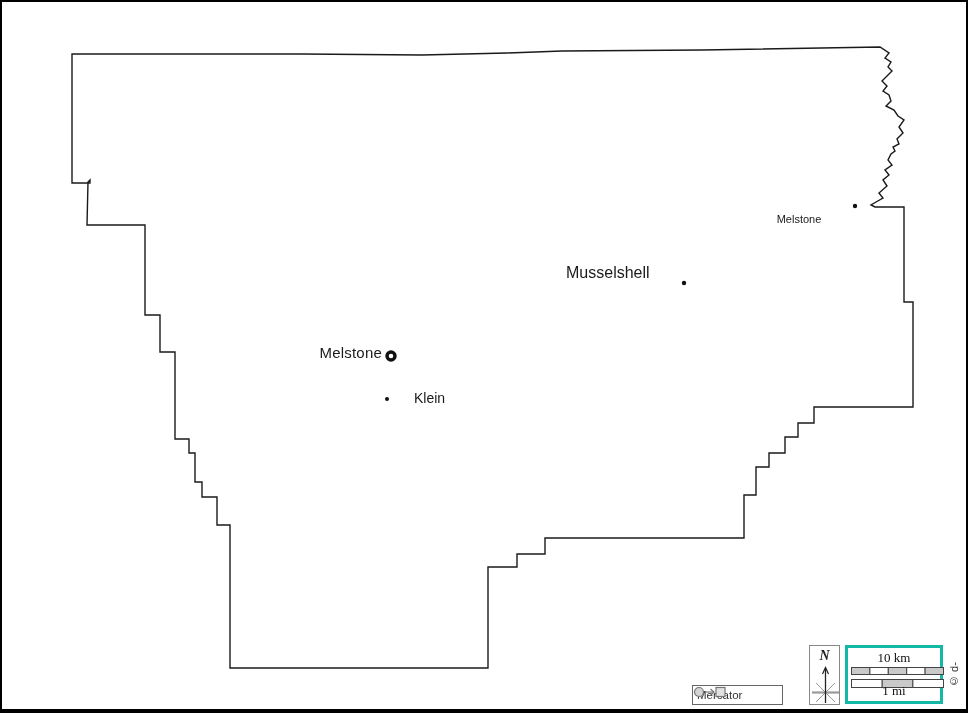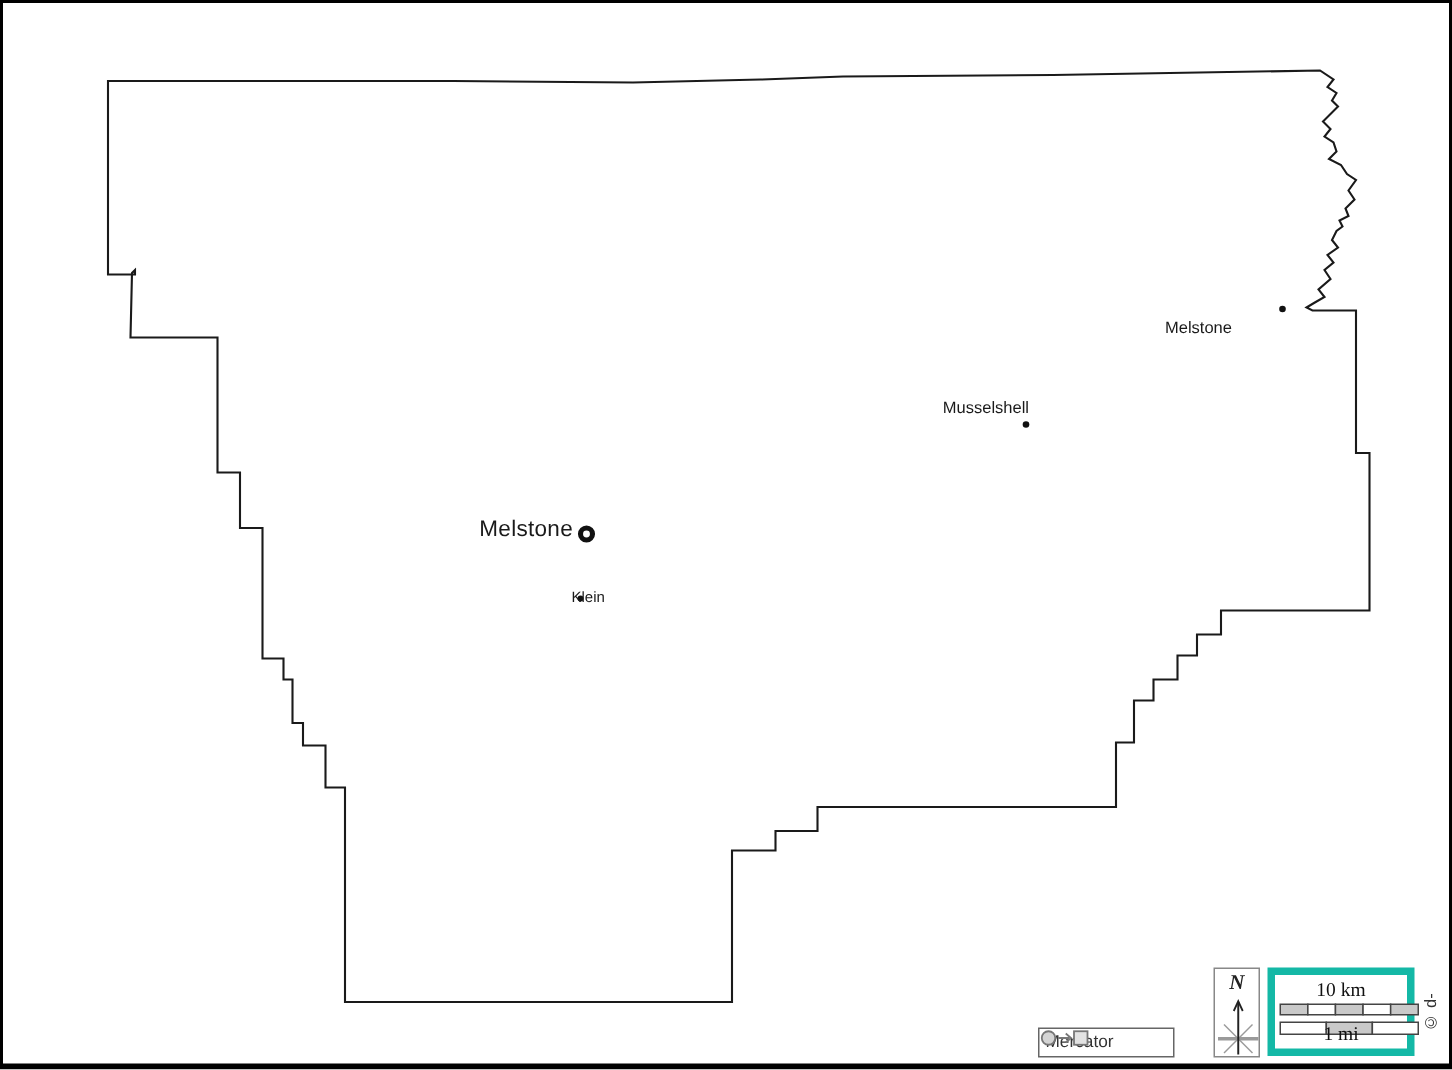--- a/index.html
+++ b/index.html
@@ -15,22 +15,22 @@
     color:#1a1a1a;
   }
   .stage svg{position:absolute;left:0;top:0;}
   .town-label{
     position:absolute;
     font-family:"Liberation Sans", sans-serif;
     color:#1a1a1a;
     white-space:nowrap;
   }
   .lbl-roundup{left:280px;top:342px;width:100px;text-align:right;font-size:15px;line-height:17px;letter-spacing:.2px;}
-  .lbl-klein{left:379px;top:390px;font-size:10px;line-height:13px;text-align:right;}
-  .lbl-musselshell{left:584px;top:264px;width:100px;text-align:right;font-size:11px;line-height:13px;}
+  .lbl-klein{left:412px;top:390px;font-size:14px;line-height:13px;text-align:right;}
+  .lbl-musselshell{left:564px;top:264px;width:100px;font-size:16px;line-height:13px;}
   .lbl-melstone{left:747px;top:192px;width:100px;text-align:center;font-size:11px;line-height:13px;margin-top:19px;}
 
   .mercator-badge{
     position:absolute;left:690px;top:683px;width:91px;height:20px;
     box-sizing:border-box;border:1px solid #666;background:#fff;
     display:flex;align-items:center;padding-left:4px;gap:3px;
   }
   .mercator-badge .txt{font-size:11.5px;color:#333;line-height:12px;}
 
   .compass-box{
@@ -39,21 +39,21 @@
   }
   .compass-box .north{
     display:block;text-align:center;
     font-family:"Liberation Serif", serif;font-style:italic;font-weight:bold;
     font-size:14px;line-height:16px;margin-top:2px;color:#222;
   }
   .compass-box svg{position:absolute;left:0;top:18px;}
 
   .scale-box{
     position:absolute;left:843px;top:643px;width:98px;height:59px;
-    box-sizing:border-box;border:5px solid #14b8a6;background:#fff;
+    box-sizing:border-box;border:3px solid #14b8a6;background:#fff;
   }
   .scale-box .scale-txt{
     position:absolute;width:100%;text-align:center;
     font-family:"Liberation Serif", serif;font-size:13px;line-height:14px;color:#111;
   }
   .scale-box .km{top:3px;}
   .scale-box .mi{bottom:3px;}
   .scale-box svg{position:absolute;left:0;top:0;}
 
   .credit{

